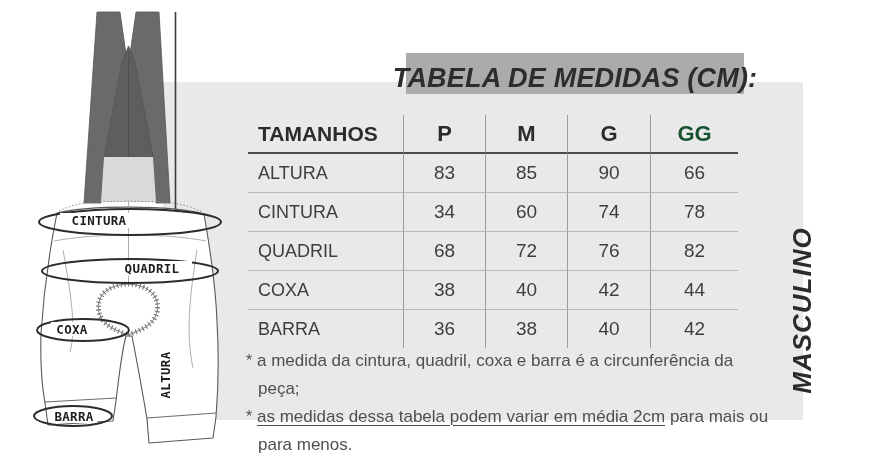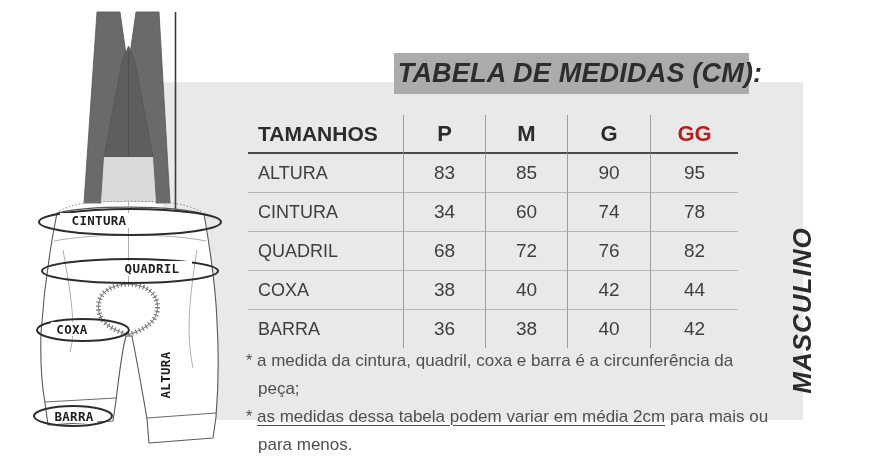--- a/index.html
+++ b/index.html
@@ -7,22 +7,22 @@
     position:relative;width:877px;height:472px;background:#ffffff;overflow:hidden;
     font-family:"Liberation Sans",sans-serif;
   }
   
   .panel{
     position:absolute;left:163px;top:82px;width:640px;height:338px;
     background:#e9e9e9;
   }
   
   .title-box{
-    position:absolute;left:394px;top:53px;width:338px;height:41px;
-    background:#ababab;display:flex;align-items:center;justify-content:center;padding-left:17px;
+    position:absolute;left:406px;top:53px;width:338px;height:41px;
+    background:#ababab;display:flex;align-items:flex-end;justify-content:center;
   }
   .title-box span{
     font-family:"Liberation Sans",sans-serif;
     font-weight:700;font-style:italic;font-size:27px;letter-spacing:.2px;
     color:#2d2d2d;white-space:nowrap;
   }
   
   .size-table{
     position:absolute;left:248px;top:115px;width:490px;
     display:grid;grid-template-columns:155px 82px 82px 83px 88px;
@@ -125,27 +125,27 @@
 
   <div class="title-box">
     <span>TABELA DE MEDIDAS (CM):</span>
   </div>
 
   <div class="size-table">
     <div class="tc lbl tr-head-cell" style="font-weight:700;font-size:21px;color:#2b2b2b;height:37px;">TAMANHOS</div>
     <div class="tc" style="font-weight:700;font-size:22px;color:#2b2b2b;height:37px;">P</div>
     <div class="tc" style="font-weight:700;font-size:22px;color:#2b2b2b;height:37px;">M</div>
     <div class="tc" style="font-weight:700;font-size:22px;color:#2b2b2b;height:37px;">G</div>
-    <div class="tc" style="font-weight:700;font-size:22px;color:#b91c1c;height:37px;">GG</div>
+    <div class="tc" style="font-weight:700;font-size:22px;color:#14532d;height:37px;">GG</div>
 
     <div class="tc lbl head-line">ALTURA</div>
     <div class="tc head-line">83</div>
     <div class="tc head-line">85</div>
     <div class="tc head-line">90</div>
-    <div class="tc head-line">95</div>
+    <div class="tc head-line">66</div>
 
     <div class="tc lbl row-line">CINTURA</div>
     <div class="tc row-line">34</div>
     <div class="tc row-line">60</div>
     <div class="tc row-line">74</div>
     <div class="tc row-line">78</div>
 
     <div class="tc lbl row-line">QUADRIL</div>
     <div class="tc row-line">68</div>
     <div class="tc row-line">72</div>

